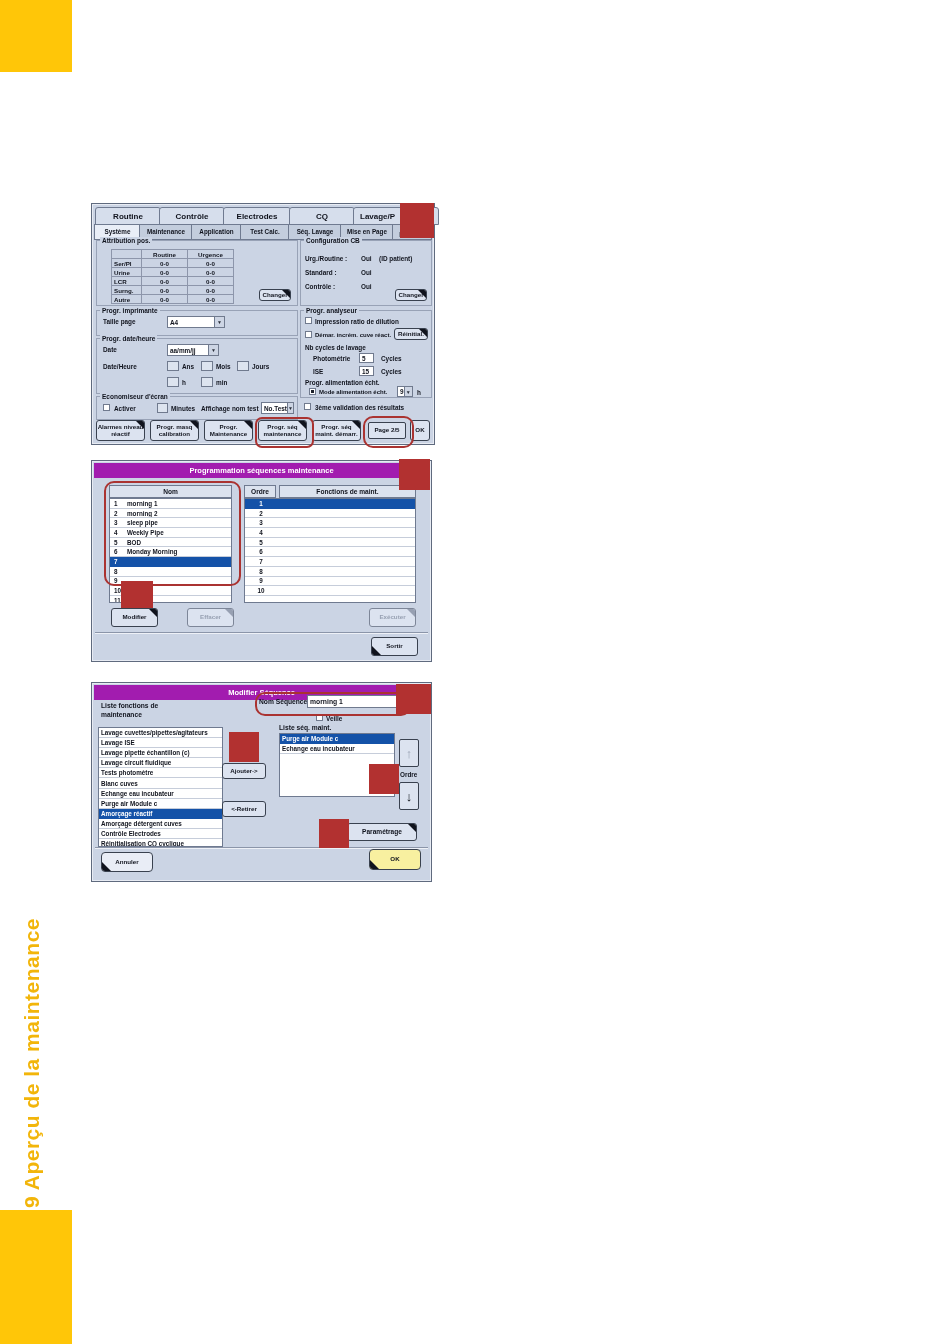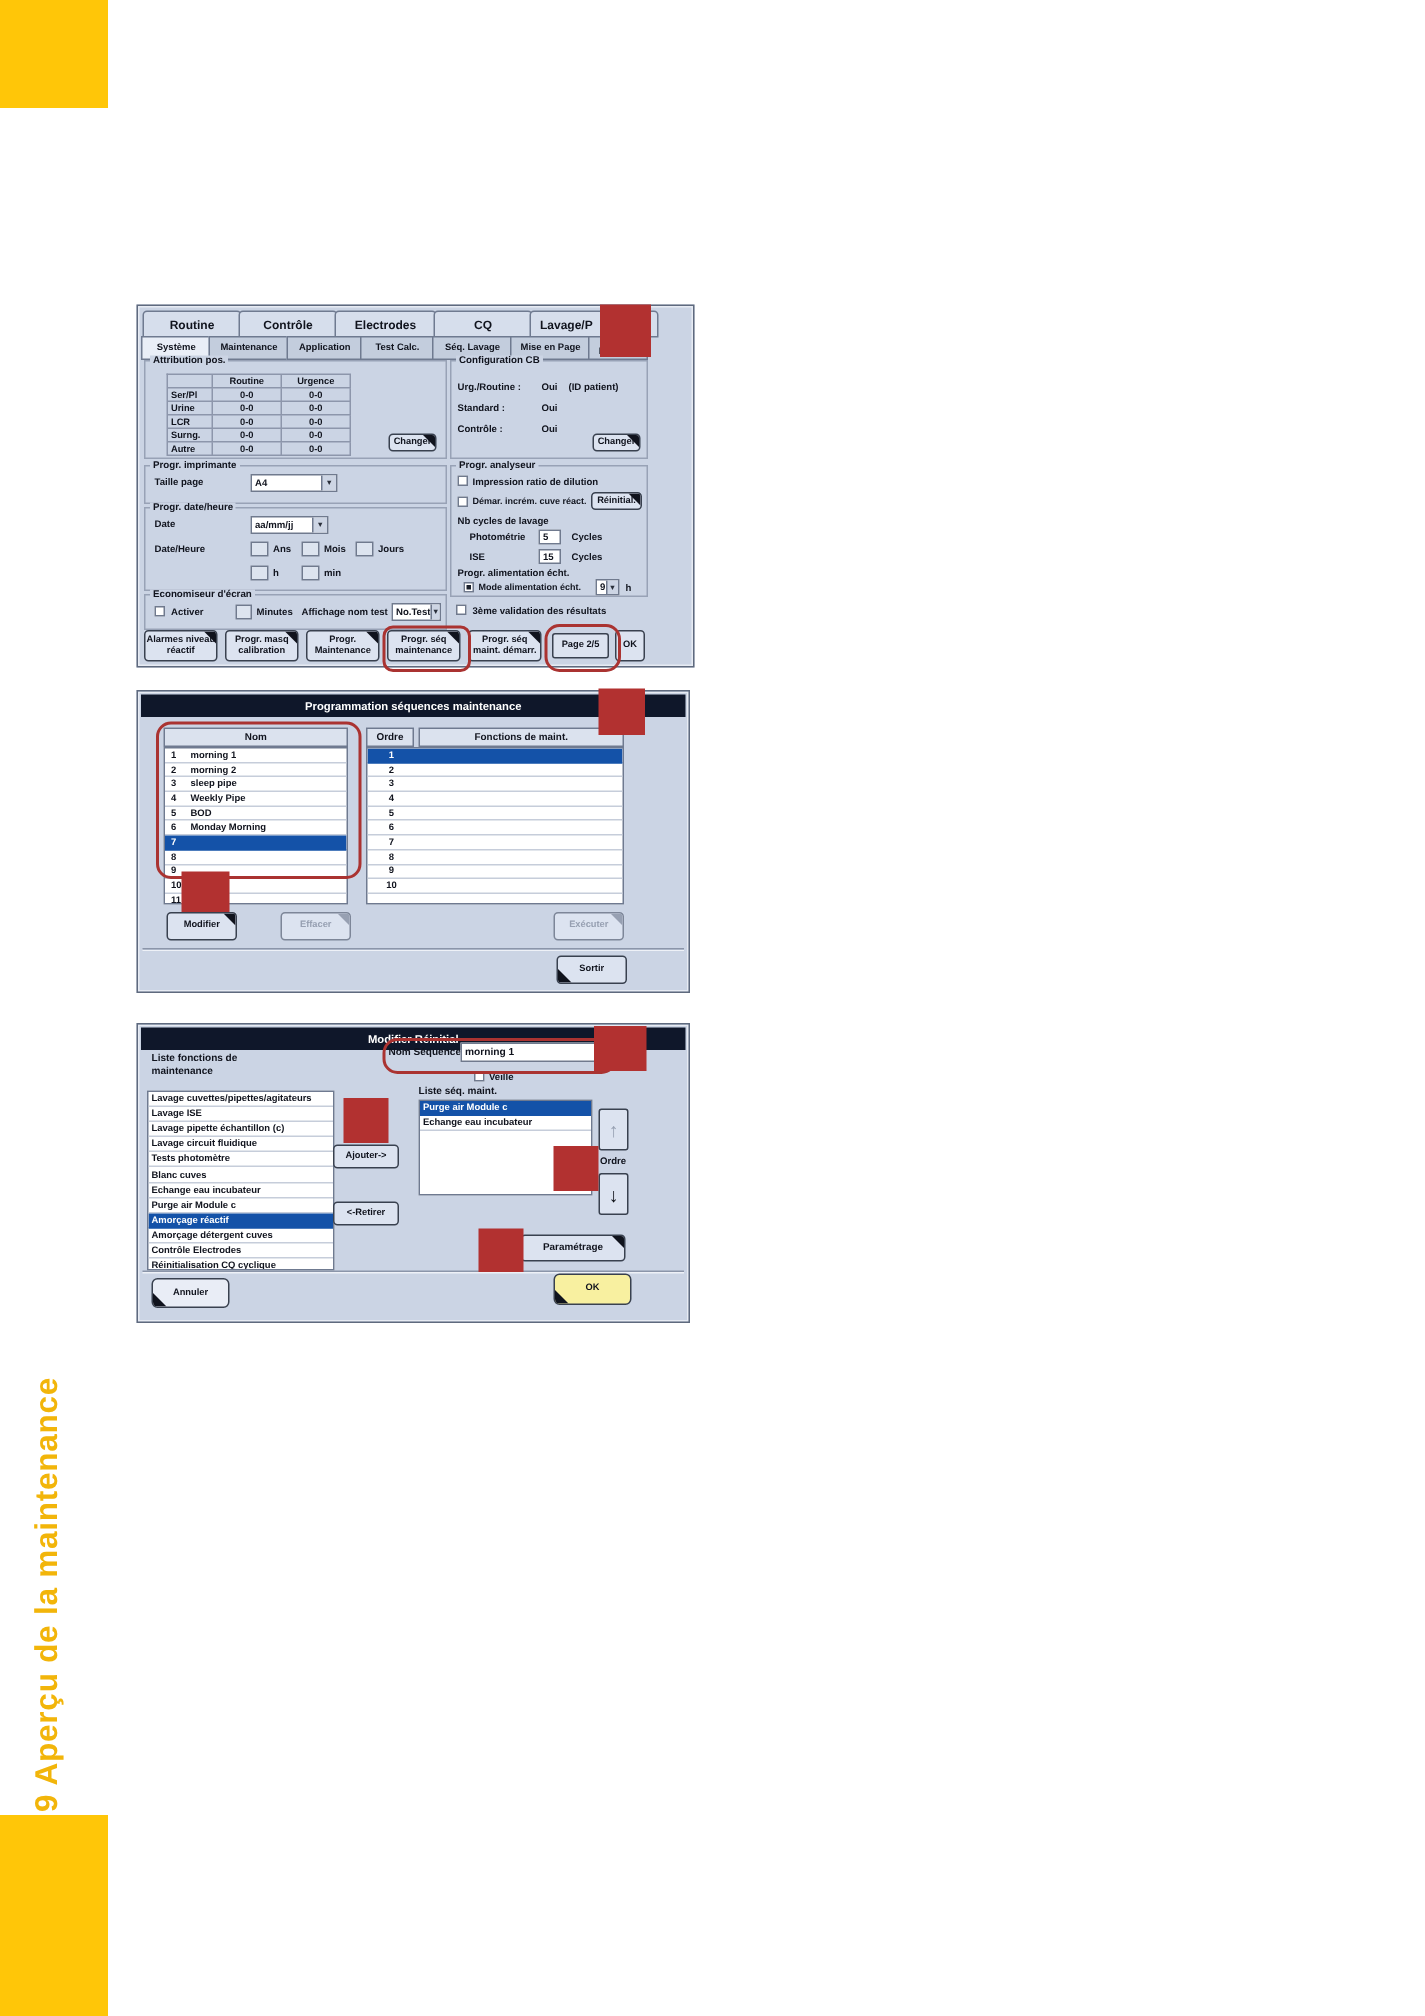--- a/index.html
+++ b/index.html
@@ -3,22 +3,22 @@
 <meta charset="utf-8">
 <style>
   html,body{margin:0;padding:0;}
   body{width:950px;height:1344px;position:relative;background:#fff;
        font-family:"Liberation Sans",sans-serif;color:#10131d;}
   .yblock{position:absolute;background:#ffc608;}
   .chapter{position:absolute;left:20px;top:826px;height:382px;
            writing-mode:vertical-rl;transform:rotate(180deg);
            font-size:21px;font-weight:bold;color:#f2b50a;white-space:nowrap;letter-spacing:.5px;}
   .panel{position:absolute;background:#cbd4e4;border:1px solid #5f6a7e;
-         box-shadow:inset 0 0 0 1px #e7ebf3;padding-left:28px;}
-  .tbar{position:absolute;left:2px;right:2px;top:2px;height:15px;background:#0f172a;
+         box-shadow:inset 0 0 0 1px #e7ebf3;}
+  .tbar{position:absolute;left:2px;right:2px;top:2px;height:15px;background:#a21caf;
         color:#fff;font-size:7.5px;font-weight:bold;display:flex;align-items:center;justify-content:center;}
   .maintab{position:absolute;top:3px;height:16px;background:#d6deec;border:1px solid #6f7a90;
            border-radius:3px 3px 0 0;font-size:8px;font-weight:bold;
            display:flex;align-items:center;justify-content:center;}
   .subtab{position:absolute;top:20px;height:14px;background:#c3cddd;border:1px solid #6f7a90;
           font-size:6.3px;font-weight:bold;display:flex;align-items:center;justify-content:center;
           text-align:center;line-height:1;overflow:hidden;}
   .subtab.active{background:#e9eef7;}
   .group{position:absolute;border:1px solid #98a2b6;}
   .glabel{position:absolute;top:-4px;left:3px;background:#cbd4e4;padding:0 2px;
@@ -335,21 +335,21 @@
       <span class="tr-corner"></span>
   </div>
   <div class="sepline" style="top:171px;"></div>
   <div class="btn" style="left:279px;top:176px;width:47px;height:19px;">
     <span>Sortir</span>
       <span class="bl-corner"></span>
   </div>
 </div>
 
 <div class="panel" style="left:91px;top:682px;width:339px;height:198px;">
-  <div class="tbar">Modifier Réinitial</div>
+  <div class="tbar">Modifier Séquence</div>
   <div class="redsq" style="left:304px;top:1px;width:35px;height:30px;"></div>
 
   <span class="lbl" style="left:167px;top:15px;font-size:6.7px;">Nom Séquence</span>
   <div class="input" style="left:215px;top:12px;width:93px;height:13px;font-size:6.8px;">morning 1</div>
   <div class="redline" style="left:163px;top:9px;width:152px;height:20px;border-radius:10px;"></div>
 
   <span class="lbl" style="left:9px;top:19px;width:95px;white-space:normal;font-size:6.7px;line-height:1.3;">Liste fonctions de maintenance</span>
 
   <div class="wlist" style="left:6px;top:44px;width:125px;height:120px;">
     <div class="lrow" style="height:9.1px;padding-left:2px;">Lavage cuvettes/pipettes/agitateurs</div>

